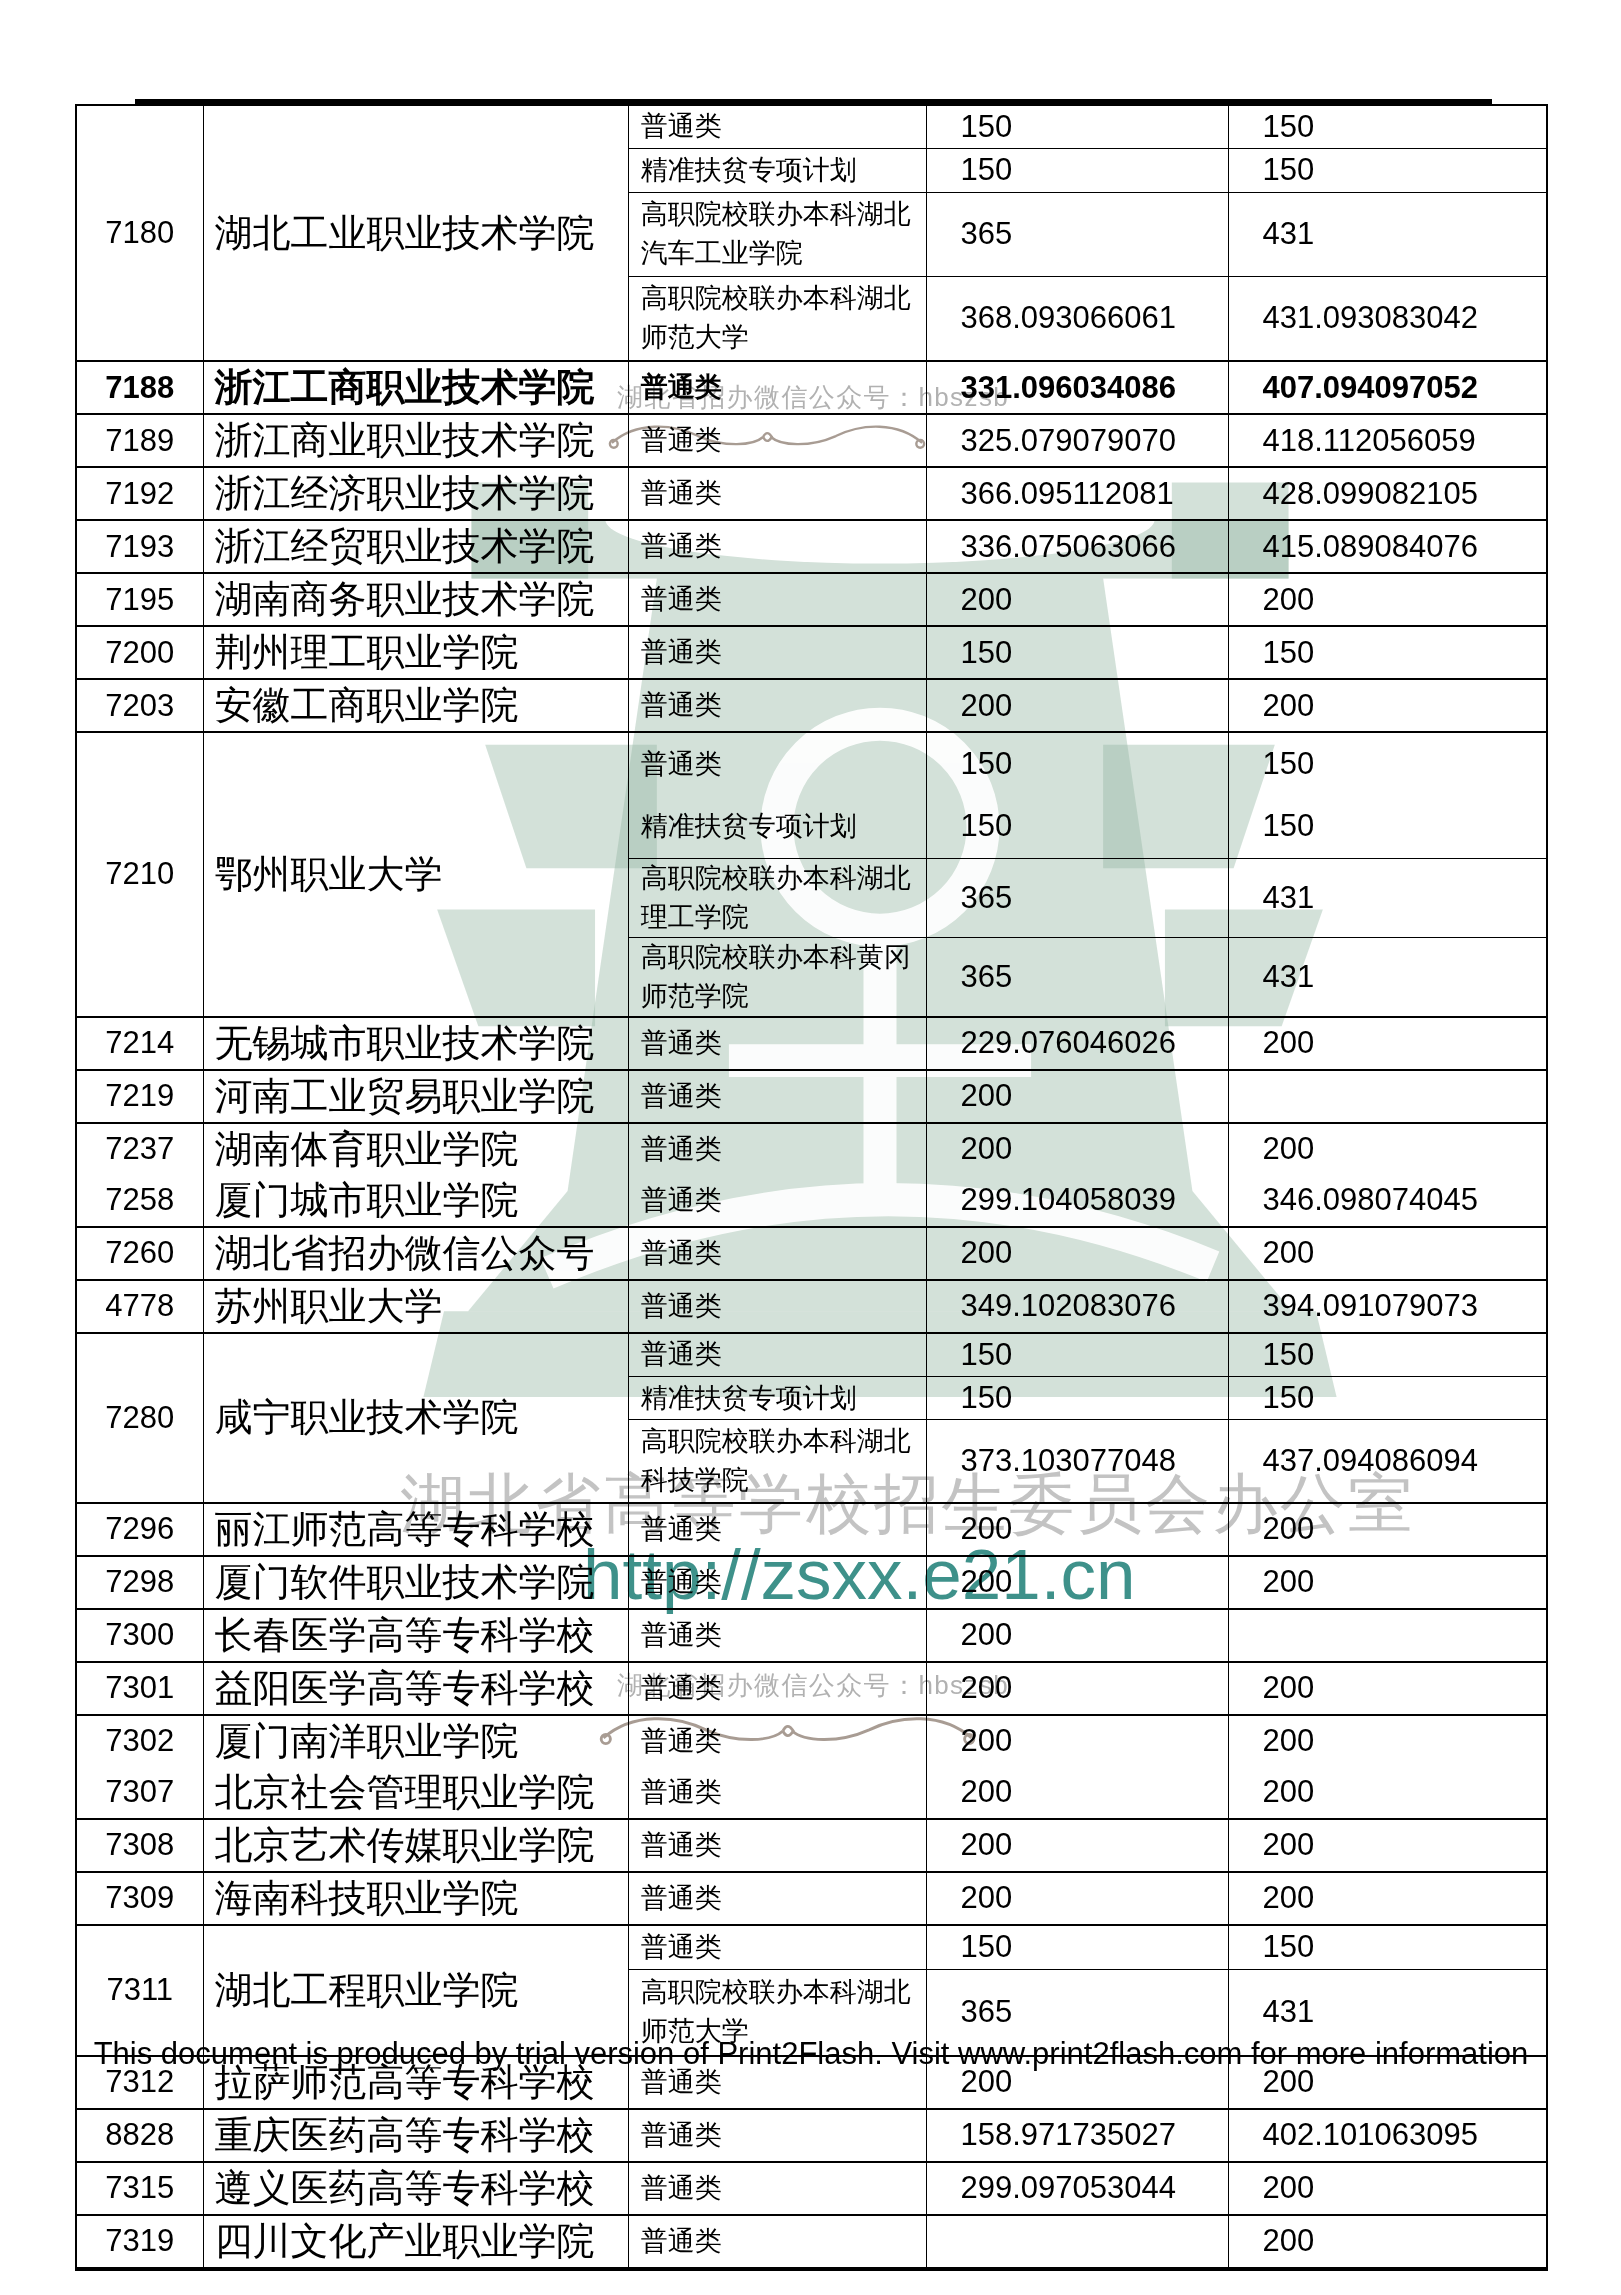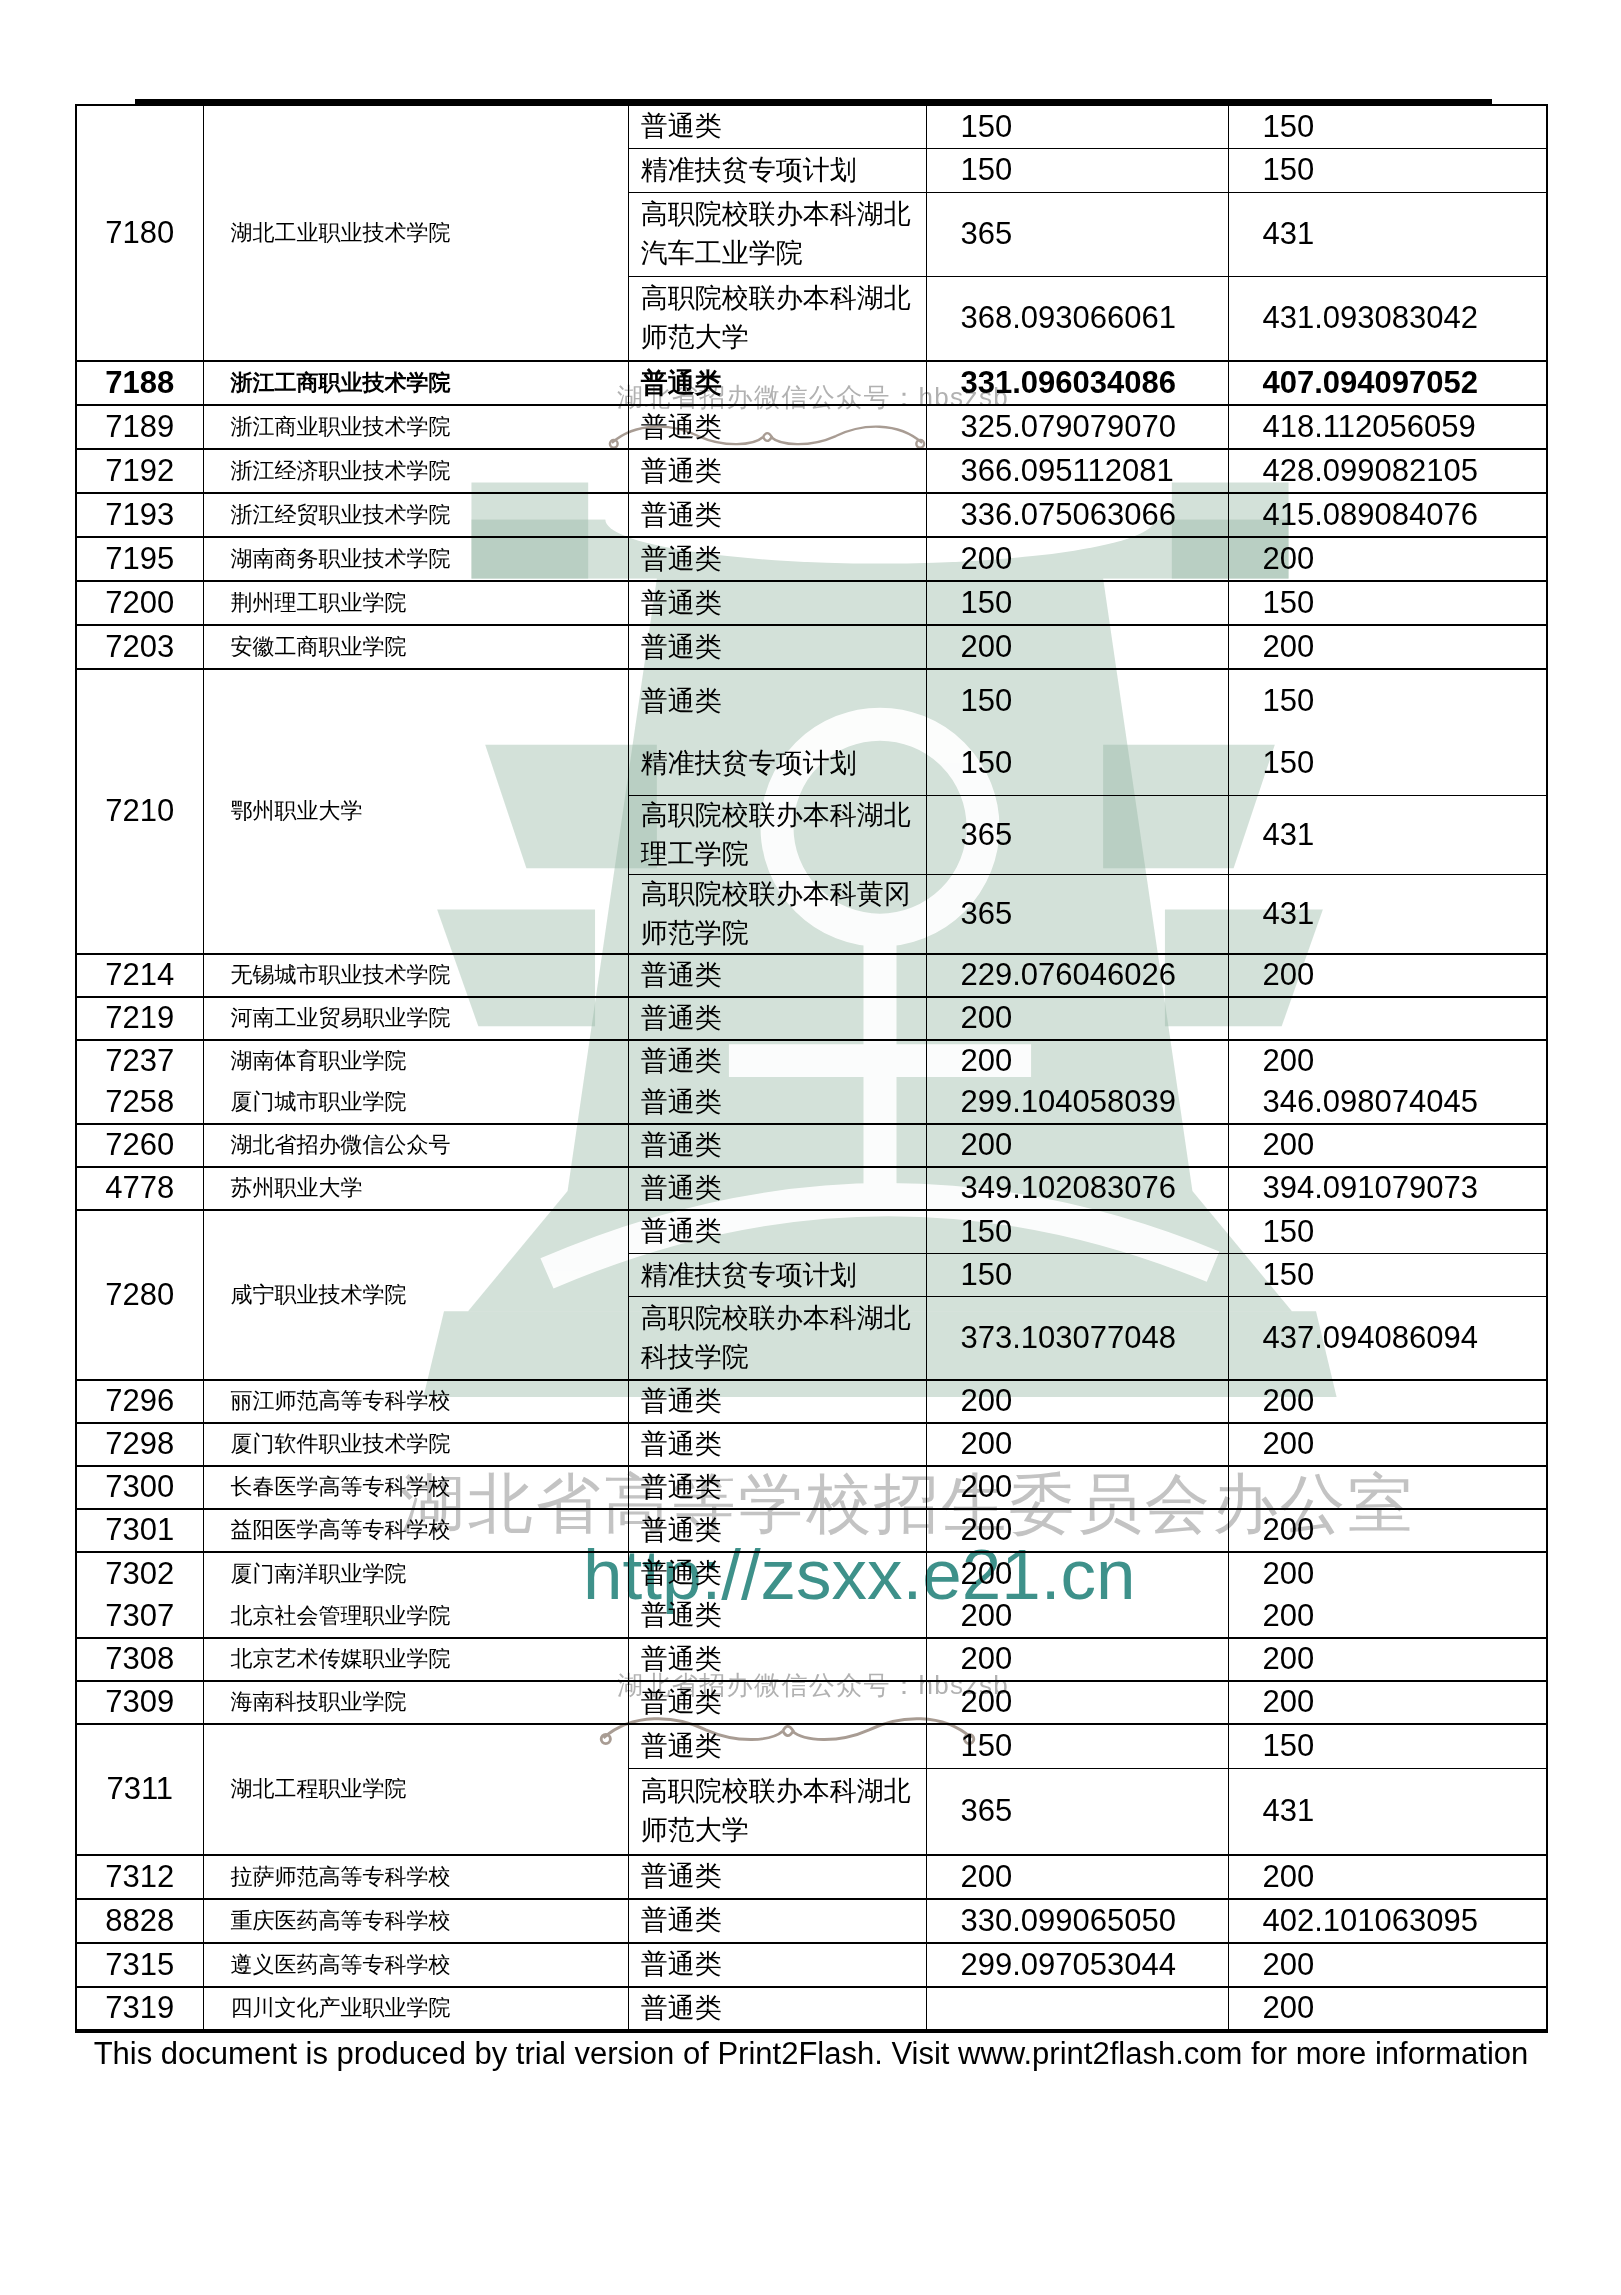--- a/index.html
+++ b/index.html
@@ -24,21 +24,21 @@
   
   table.score{position:absolute;left:75px;top:104px;width:1471px;z-index:2;
               border-collapse:collapse;table-layout:fixed;background:transparent;
               border:2px solid #000;border-bottom-width:4.1px;}
   td{border-left:1.4px solid #000;border-top:1.4px solid #000;vertical-align:middle;
      padding:0;font-size:31px;overflow:hidden;}
   tr.group-start > td{border-top:2px solid #000;}
   tr.first-row  > td{border-top:0;}
   tr.merged-row > td{border-top:0;}
   td.code{border-left:0;text-align:center;font-size:31px;}
-  td.school{padding-left:27px;font-size:22px;}
+  td.school{padding-left:11px;font-size:38px;}
   td.cat{padding-left:12.3px;font-size:27px;line-height:39px;}
   td.s1,td.s2{padding-left:34px;font-size:31px;}
 
   
   .footer{position:absolute;left:0;top:2036px;width:1622px;text-align:center;z-index:2;
           font-family:Liberation Sans, sans-serif;font-size:31px;color:#000;}
 </style>
 </head>
 <body>
 
@@ -329,21 +329,21 @@
           <td class="code">7312</td>
           <td class="school">拉萨师范高等专科学校</td>
           <td class="cat">普通类</td>
           <td class="s1">200</td>
           <td class="s2">200</td>
         </tr>
         <tr class="group-start" style="height: 44px;">
           <td class="code">8828</td>
           <td class="school">重庆医药高等专科学校</td>
           <td class="cat">普通类</td>
-          <td class="s1">330.099065050</td>
+          <td class="s1">158.971735027</td>
           <td class="s2">402.101063095</td>
         </tr>
         <tr class="group-start" style="height: 44px;">
           <td class="code">7315</td>
           <td class="school">遵义医药高等专科学校</td>
           <td class="cat">普通类</td>
           <td class="s1">299.097053044</td>
           <td class="s2">200</td>
         </tr>
         <tr class="group-start" style="height: 44px;">

